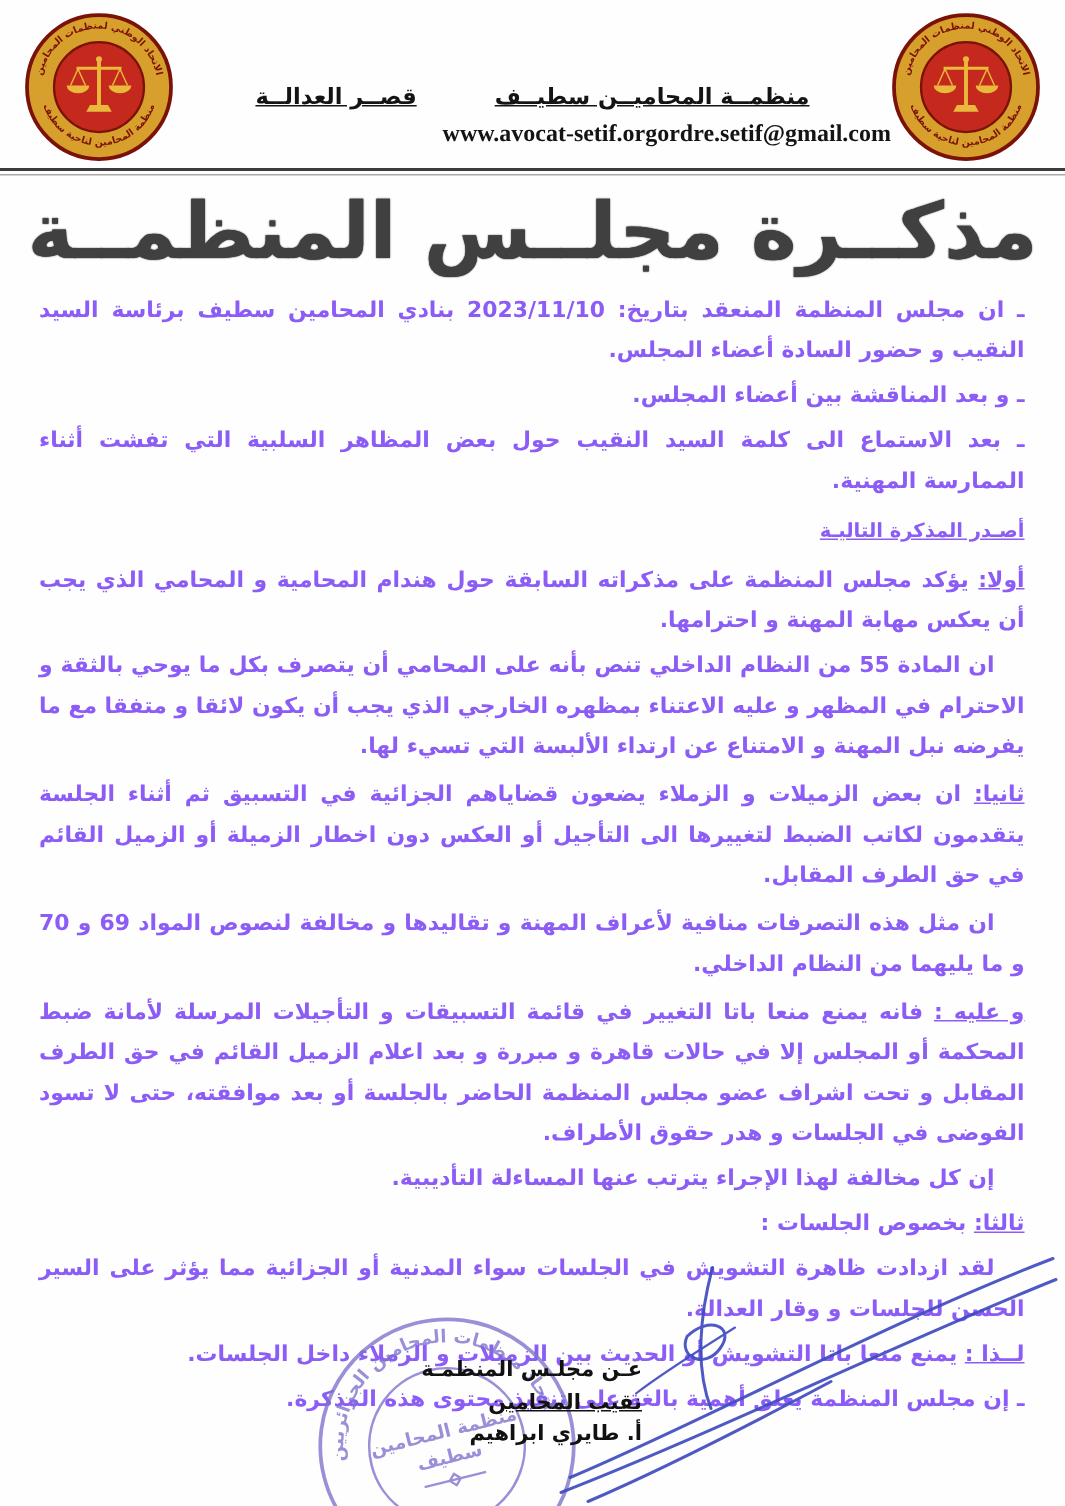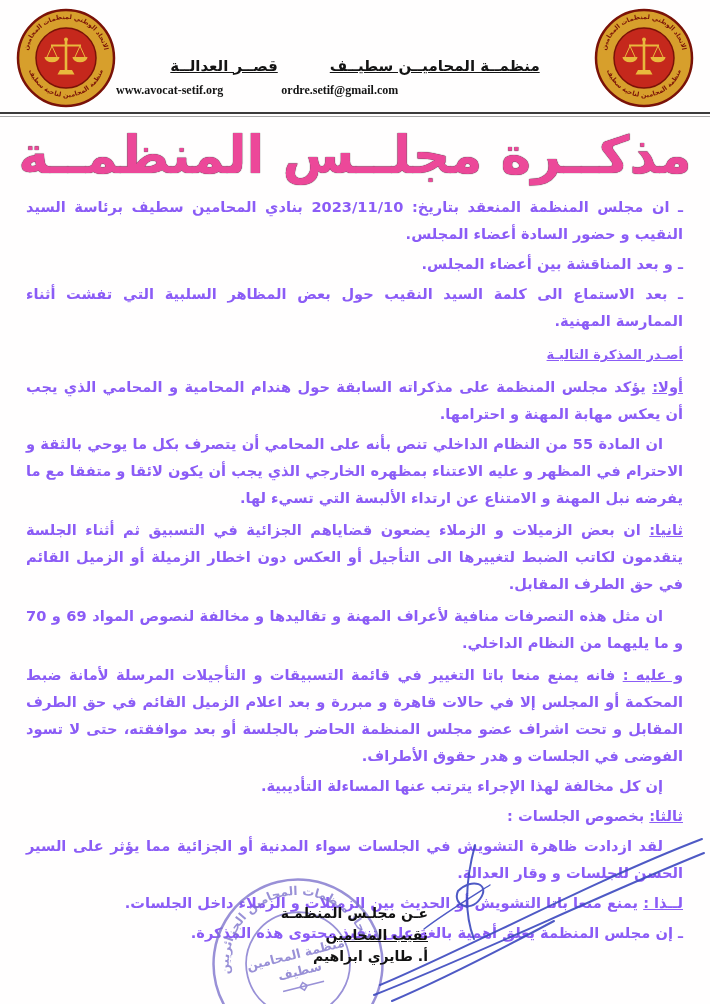--- a/index.html
+++ b/index.html
@@ -8,25 +8,25 @@
     margin:0 auto;font-family:"DejaVu Sans",sans-serif;color:#141414;
   }
   
   .header{display:flex;align-items:center;padding:8px 16px 2px;}
   .seal{width:100px;height:100px;flex:0 0 auto;}
   .header-center{flex:1;text-align:center;direction:rtl;}
   .h-line1{font-size:15px;font-weight:bold;text-decoration:underline;}
   .h-line2{font-size:15px;font-weight:bold;margin-top:4px;display:flex;justify-content:center;gap:52px;direction:rtl;}
   .h-line2 span{text-decoration:underline;margin-top:34px;}
   .h-line3{font-size:13px;font-weight:bold;margin-top:7px;direction:rtl;}
-  .h-line4{font-size:12px;font-weight:bold;margin-top:8px;font-family:"Liberation Serif",serif;direction:ltr;display:flex;justify-content:flex-start;gap:58px;}
+  .h-line4{font-size:16px;font-weight:bold;margin-top:8px;font-family:"Liberation Serif",serif;direction:ltr;display:flex;justify-content:flex-end;}
   .divider{height:2px;border-top:2px solid #3c3c3c;border-bottom:1px solid #a9a9a9;margin:2px 0 0;}
   
   .doc-title{
-    text-align:center;direction:rtl;font-size:52px;font-weight:bold;color:#ec4899;
+    text-align:center;direction:rtl;font-size:52px;font-weight:bold;color:#404040;
     margin:8px 0 2px;letter-spacing:-1px;text-shadow:0 0 1px #000;
   }
   
   .body-text{
     padding:6px 27px 0 26px;direction:rtl;text-align:justify;
     font-size:14.6px;font-weight:bold;line-height:27px;color:#8b5cf6;
   }
   .body-text p{margin:0 0 3px;}
   .indent{text-indent:20px;}
   .gap-top{margin-top:5px !important;}

